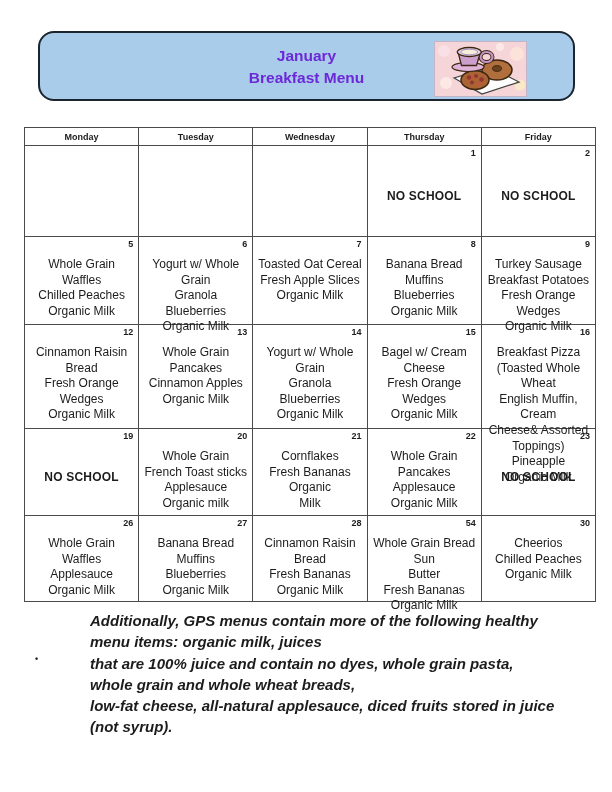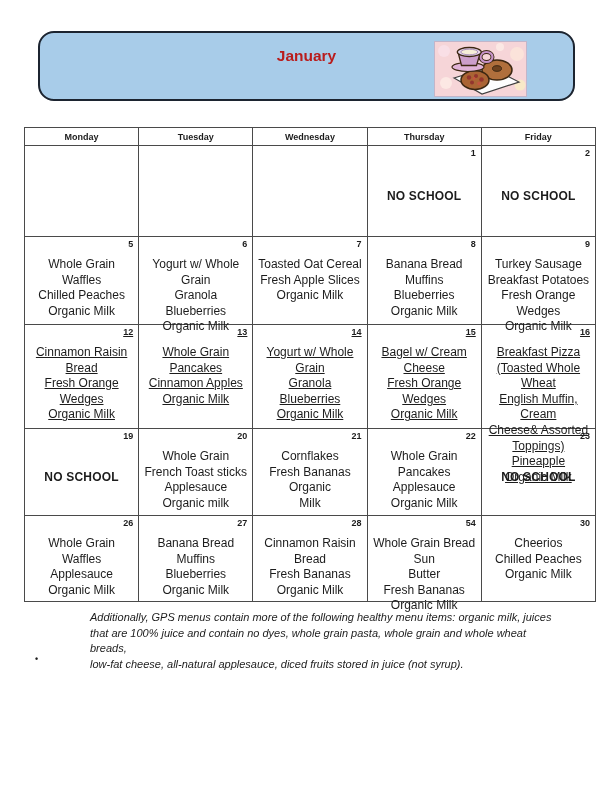--- a/index.html
+++ b/index.html
@@ -17,21 +17,21 @@
     position: absolute; left: 38px; top: 31px;
     width: 533px; height: 66px;
     background: #a8cce9;
     border: 2px solid #1c2430;
     border-radius: 16px;
   }
   .banner-title {
     position: absolute; left: 0; right: 0; top: 12px;
     text-align: center; font-weight: bold;
     font-size: 15.5px; line-height: 1.45;
-    color: #b91c1c;
+    color: #6d28d9;
   }
   .clipart {
     position: absolute; left: 394px; top: 8px;
     width: 93px; height: 56px;
   }
 
   
   .menu-table {
     position: absolute; left: 24px; top: 127px;
     width: 572px;
@@ -41,21 +41,21 @@
     border: 1px solid #4a4a4a;
     padding: 0; vertical-align: top;
   }
   .menu-table th {
     height: 17px; font-size: 9px; font-weight: bold;
     text-align: center; vertical-align: middle; margin-top: 36px;
   }
   .cell { display: flex; flex-direction: column; padding: 2px 3px; box-sizing: border-box; }
   .ch1 { height: 90px; }
   .ch2 { height: 87px; }
-  .ch3 { height: 103px; text-decoration: underline; }
+  .ch3 { height: 103px; }
   .ch4 { height: 86px; }
   .ch5 { height: 85px; }
   .date {
     text-align: right; font-weight: bold;
     font-size: 9px; line-height: 11px; min-height: 11px;
     padding-right: 2px;
   }
   .menu {
     flex: 1; display: flex; justify-content: center; align-items: flex-start;
     padding-top: 7px;
@@ -63,38 +63,40 @@
     white-space: pre-line;
   }
   .menu.no-school {
     align-items: center; padding-top: 0;
     font-weight: bold; letter-spacing: 0.2px;
   }
 
   
   .footnote {
     position: absolute; left: 90px; top: 610px; width: 470px;
-    font-size: 11px; font-style: italic; line-height: 1.42;
+    font-size: 15px; font-style: italic; line-height: 1.42;
     white-space: pre-line;
+    font-weight: bold;
   }
   .disclaimer {
     position: absolute; left: 35px; top: 653px;
     display: flex; align-items: flex-start; gap: 9px;
     font-size: 9.5px; font-weight: bold;
   }
   .disclaimer .bullet { font-size: 9px; line-height: 13px; }
 </style>
 </head>
 <body>
 
 <div class="page">
 
   <div class="banner">
     <div class="banner-title">
       <div>January</div>
+      <div>Breakfast Menu</div>
     </div>
     <svg class="clipart" viewBox="0 0 93 56" aria-hidden="true">
       <rect x="0.5" y="0.5" width="92" height="55" fill="#f6d5d8" stroke="#c2b5c9" stroke-width="1"></rect>
       <circle cx="10" cy="10" r="6" fill="#f9dfe6"></circle>
       <circle cx="83" cy="13" r="7" fill="#fbe3da"></circle>
       <circle cx="86" cy="44" r="5.5" fill="#f9e9c8"></circle>
       <circle cx="12" cy="42" r="6" fill="#fce8e4"></circle>
       <circle cx="66" cy="6" r="4" fill="#fce8e4"></circle>
       <polygon points="20,37 56,26 85,41 48,53" fill="#fdfdfd" stroke="#3f3f3f" stroke-width="1.2"></polygon>
       <ellipse cx="63" cy="29" rx="15" ry="10" fill="#b06f3c" stroke="#3c2712" stroke-width="1.5"></ellipse>

